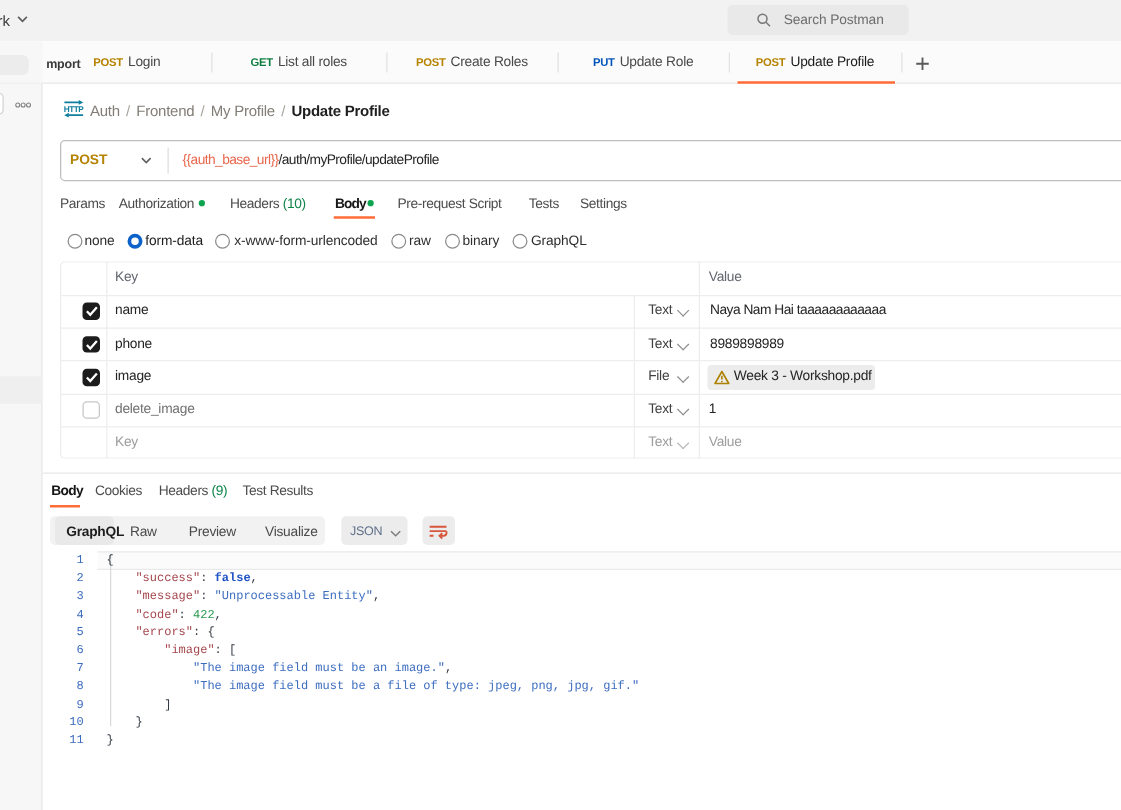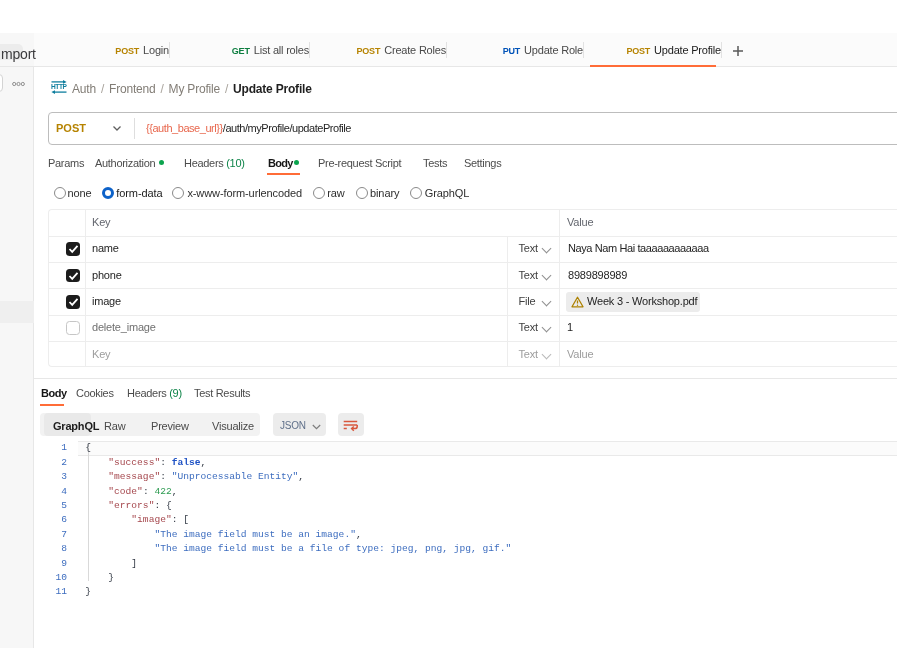--- a/index.html
+++ b/index.html
@@ -8,21 +8,21 @@
   #page { position:relative; width:897px; height:648px; overflow:hidden; background:#fff; }
   #page div, #page span { position:absolute; }
   
   #topbar { left:0; top:0; width:897px; height:33px; background:#f2f2f2; }
   #search { left:582px; top:4px; width:145px; height:24px; background:#e9e9e9; border-radius:4px; }
   
   #tabstrip { left:0; top:33px; width:897px; height:34px; background:#fbfbfb; border-bottom:1px solid #e7e7e7; }
   #importcell { left:0; top:0; width:34px; height:33px; background:#f7f7f7; }
   #importchip { left:0; top:11px; width:23px; height:16px; background:#ececec; border-radius:0 5px 5px 0; }
   .tabsep { top:9px; width:1px; height:16px; background:#e2e2e2; }
-  .tab { top:11px; font-size:11px; letter-spacing:-0.2px; color:#494949; white-space:nowrap; text-align:right; }
+  .tab { top:11px; font-size:11px; letter-spacing:-0.2px; color:#494949; white-space:nowrap; text-align:center; }
   #page .tab span, #page .gtext, #page .codeline span, #page .rtab b { position:static; }
   #page .ln { position:absolute; }
   .tab .m { font-size:9px; font-weight:700; margin-right:4px; letter-spacing:-0.2px; }
   .m-post { color:#b68300; }
   .m-get { color:#0c7d3f; }
   .m-put { color:#0053b8; }
   
   #sidebar { left:0; top:67px; width:34px; height:581px; background:#f7f7f7; border-right:1px solid #e7e7e7; }
   
   #crumb { left:72px; top:82px; font-size:12px; letter-spacing:-0.2px; color:#827d76; white-space:nowrap; }
@@ -67,25 +67,38 @@
   .ln { position:absolute; left:40px; width:27px; text-align:right; color:#3d6dbf; }
   .k { color:#a5474d; }
   .s { color:#3d6dbf; }
   .n { color:#2d9b51; }
   .b { color:#2053c5; font-weight:700; }
 </style>
 </head>
 <body>
 <div id="page">
 
+  <div id="topbar">
+    <span style="left:-2px;top:10px;font-size:12px;color:#3d3d3d;">rk</span>
+    <svg style="position:absolute;left:13px;top:12px;" width="10" height="7" viewBox="0 0 10 7">
+        <path d="M1.5 1.5 L5 5 L8.5 1.5" stroke="#5f5f5f" stroke-width="1.4" fill="none"></path>
+      </svg>
+    <div id="search">
+      <svg style="position:absolute;left:23px;top:6px;" width="12" height="12" viewBox="0 0 12 12">
+          <circle cx="5" cy="5" r="3.6" stroke="#767676" stroke-width="1.2" fill="none"></circle>
+          <path d="M7.8 7.8 L11 11" stroke="#767676" stroke-width="1.2"></path>
+        </svg>
+      <span style="left:45px;top:6px;font-size:11px;letter-spacing:-0.1px;color:#6d6d6d;position:absolute;">Search Postman</span>
+    </div>
+  </div>
 
   <div id="tabstrip">
     <div id="importcell"></div>
     <div id="importchip"></div>
-    <span style="left:1px;top:13px;font-size:14px;letter-spacing:-0.2px;font-weight:400;color:#3a3a3c;">mport</span>
+    <span style="left:1px;top:13px;font-size:10px;letter-spacing:-0.2px;font-weight:700;color:#3a3a3c;padding-left:36px;">mport</span>
     <div class="tabsep" style="left:169px;"></div>
     <div class="tabsep" style="left:309px;"></div>
     <div class="tabsep" style="left:446px;"></div>
     <div class="tabsep" style="left:583px;"></div>
     <div class="tabsep" style="left:721px;"></div>
     <div class="tab" style="left:34px;width:135px;"><span class="m m-post">POST</span>Login</div>
     <div class="tab" style="left:169px;width:140px;"><span class="m m-get">GET</span>List all roles</div>
     <div class="tab" style="left:309px;width:137px;"><span class="m m-post">POST</span>Create Roles</div>
     <div class="tab" style="left:446px;width:137px;"><span class="m m-put">PUT</span>Update Role</div>
     <div class="tab" style="left:583px;width:138px;color:#1b1b1b;"><span class="m m-post">POST</span>Update Profile</div>

